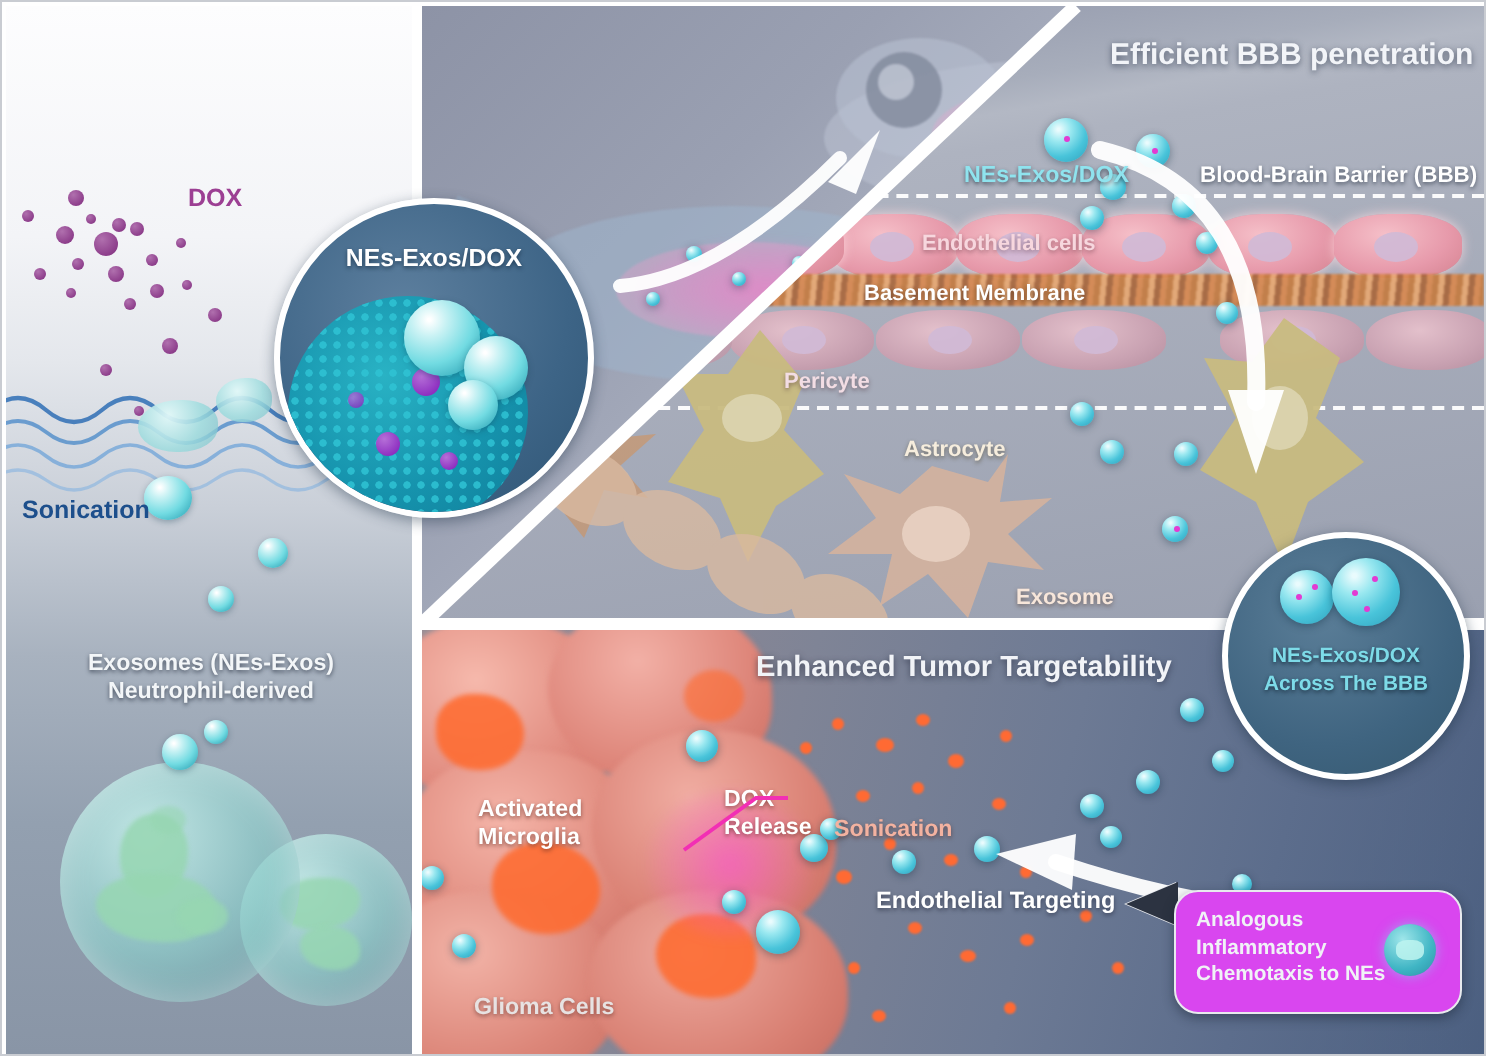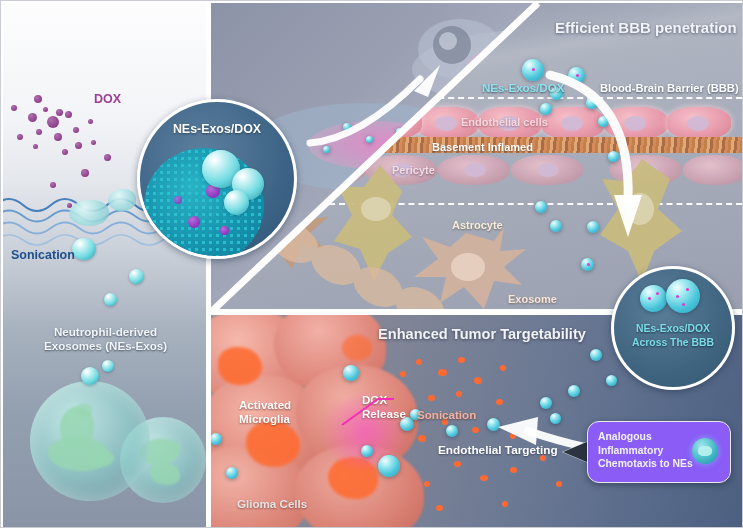--- a/index.html
+++ b/index.html
@@ -61,21 +61,21 @@
     text-shadow:0 1px 3px rgba(40,50,70,.65);}
   .bbb-dashed{position:absolute;left:0;width:532px;border-top:2px dashed #ffffff;opacity:.95;}
   #bbb-exo-label{position:absolute;left:272px;top:78px;font-size:11.6px;font-weight:bold;color:#8fe3ee;
     text-shadow:0 1px 2px rgba(30,45,60,.7);}
   #bbb-barrier-label{position:absolute;left:390px;top:79px;font-size:11.2px;font-weight:bold;color:#ffffff;
     text-shadow:0 1px 2px rgba(40,50,65,.7);}
   #endo-label{position:absolute;left:251px;top:113px;font-size:11px;font-weight:bold;color:#f7d7de;
     text-shadow:0 1px 2px rgba(80,40,50,.45);}
   #basement-label{position:absolute;left:222px;top:138px;font-size:11px;font-weight:bold;color:#ffffff;
     text-shadow:0 1px 2px rgba(80,50,30,.6);}
-  #pericyte-label{position:absolute;left:182px;top:161px;font-size:11px;font-weight:bold;color:#f2dde4;
+  #pericyte-label{position:absolute;left:182px;top:182px;font-size:11px;font-weight:bold;color:#f2dde4;
     text-shadow:0 1px 2px rgba(70,40,50,.5);}
   #astrocyte-label{position:absolute;left:242px;top:216px;font-size:11px;font-weight:bold;color:#f6eddd;
     text-shadow:0 1px 2px rgba(70,60,30,.55);}
   #neuron-label{position:absolute;left:298px;top:290px;font-size:11px;font-weight:bold;color:#f7e6da;
     text-shadow:0 1px 2px rgba(80,55,40,.55);}
 
   .endo-cell{position:absolute;border-radius:42%;
     background:radial-gradient(ellipse at 40% 32%,#f5bfc8,#e79aab 58%,#d4818f);
     box-shadow:0 0 6px rgba(255,220,225,.8);}
   .endo-nuc{position:absolute;border-radius:50%;background:rgba(208,186,214,.92);}
@@ -111,22 +111,22 @@
     text-shadow:0 1px 2px rgba(90,45,40,.6);}
   #inflammation-label{position:absolute;left:228px;top:128px;font-size:11.8px;font-weight:bold;color:#ffffff;
     text-shadow:0 1px 2px rgba(40,45,65,.7);}
   #inflamed-label{position:absolute;left:238px;top:162px;font-size:14.4px;font-weight:bold;color:#f4663a;
     line-height:17px;text-shadow:0 1px 3px rgba(60,30,25,.5);}
   .tumor-lobe{position:absolute;border-radius:48% 52% 45% 55%;filter:blur(1.2px);}
   .ortho-spot{position:absolute;border-radius:50%;background:#ff6a2e;filter:blur(1.4px);opacity:.85;}
   .chemo-dot{position:absolute;border-radius:50%;background:#ff6a33;filter:blur(.5px);}
 
   
-  #callout{position:absolute;left:586px;top:420px;width:142px;height:60px;border-radius:12px;
-    background:#8b5cf6;border:1.6px solid #e8eaee;box-shadow:0 2px 6px rgba(20,30,45,.45);z-index:50;}
+  #callout{position:absolute;left:586px;top:444px;width:142px;height:60px;border-radius:12px;
+    background:#d946ef;border:1.6px solid #e8eaee;box-shadow:0 2px 6px rgba(20,30,45,.45);z-index:50;}
   #callout-text{position:absolute;left:10px;top:8px;width:100px;font-size:10.4px;font-weight:bold;
     color:#f0f2f6;line-height:13.6px;}
   #callout-icon{position:absolute;right:12px;top:16px;width:26px;height:26px;border-radius:50%;
     background:radial-gradient(circle at 36% 30%,#9fe6ea,#3fb5c4 60%,#2d8fa5);
     box-shadow:0 0 6px rgba(120,230,240,.55);}
   #callout-icon::after{content:"";position:absolute;left:6px;top:8px;width:14px;height:10px;
     border-radius:40%;background:rgba(190,245,240,.85);}
   #callout-tail{position:absolute;left:562px;top:440px;width:0;height:0;z-index:49;
     border-top:11px solid transparent;border-bottom:11px solid transparent;border-right:26px solid #2c3341;
     filter:drop-shadow(-1px 0 0 #e8eaee);}
@@ -190,22 +190,22 @@
     <div class="teal-vesicle" style="left:66px;top:197px;width:40px;height:26px;"></div>
     <div class="teal-vesicle" style="left:105px;top:186px;width:28px;height:22px;"></div>
     <div class="bubble" style="left:69px;top:235px;width:24px;height:22px;"></div>
     <div class="bubble" style="left:126px;top:266px;width:15px;height:15px;"></div>
     <div class="bubble" style="left:101px;top:290px;width:13px;height:13px;"></div>
     <div class="bubble" style="left:99px;top:357px;width:12px;height:12px;"></div>
 
     <div id="sonication-label">Sonication</div>
 
     <div id="nes-exos-label">
+      <div>Exosomes (NEs-Exos)</div>
       <div>Neutrophil-derived</div>
-      <div>Exosomes (NEs-Exos)</div>
     </div>
 
     <div class="neut-cell" style="left:117px;top:414px;width:86px;height:86px;">
       <div class="neut-lobe" style="left:20px;top:22px;width:40px;height:26px;border-radius:50% 40% 60% 45%;"></div>
       <div class="neut-lobe" style="left:30px;top:46px;width:30px;height:22px;border-radius:45% 55% 40% 60%;"></div>
     </div>
     <div class="neut-cell" style="left:27px;top:378px;width:120px;height:120px;">
       <div class="neut-lobe" style="left:30px;top:26px;width:34px;height:42px;border-radius:50% 45% 55% 48%;"></div>
       <div class="neut-lobe" style="left:18px;top:56px;width:60px;height:34px;border-radius:48% 52% 42% 58%;"></div>
       <div class="neut-lobe" style="left:58px;top:68px;width:26px;height:18px;border-radius:50%;"></div>
@@ -377,21 +377,21 @@
     </div>
 
     <svg class="white-arrow" style="left:330px;top:58px;" width="130" height="190" viewBox="0 0 130 190">
       <path d="M10 14 Q92 34 88 140" stroke="#ffffff" stroke-width="9" fill="none" stroke-linecap="round" opacity=".95"></path>
       <path d="M74 134 L88 176 L102 134 Z" fill="#ffffff" opacity=".95"></path>
     </svg>
 
     <div id="bbb-exo-label">NEs-Exos/DOX</div>
     <div id="bbb-barrier-label">Blood-Brain Barrier (BBB)</div>
     <div id="endo-label">Endothelial cells</div>
-    <div id="basement-label">Basement Inflamed</div>
+    <div id="basement-label">Basement Membrane</div>
     <div id="pericyte-label">Pericyte</div>
     <div id="astrocyte-label">Astrocyte</div>
     <div id="neuron-label">Exosome</div>
   </div>
 
   <svg style="position:absolute;left:209px;top:2px;z-index:25;" width="532" height="310" viewBox="0 0 532 310">
     <path d="M0 310 L328 0" stroke="#ffffff" stroke-width="7" fill="none"></path>
   </svg>
 
   <div id="bbb-circle">

